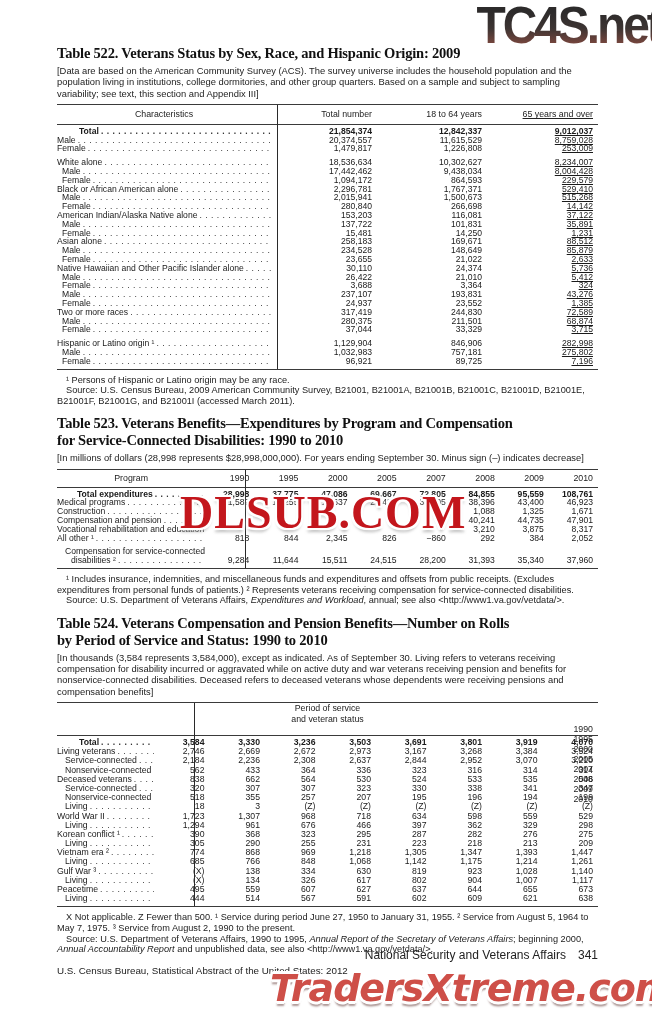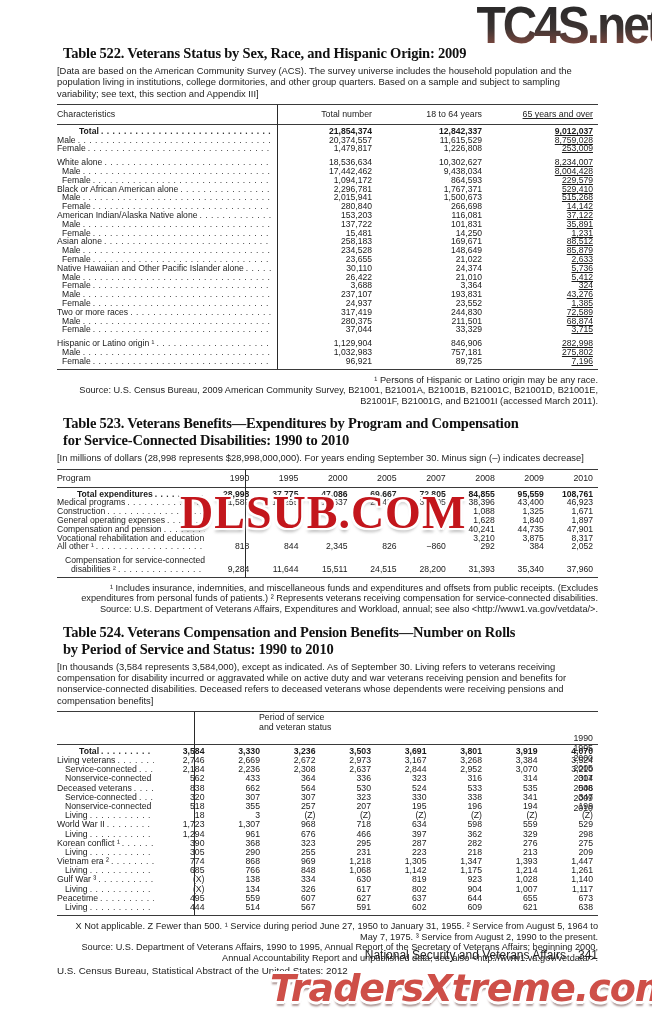--- a/index.html
+++ b/index.html
@@ -2,42 +2,42 @@
 <html><head>
 <meta charset="utf-8">
 <style>
   html,body{margin:0;padding:0;background:#fff;}
   .page{position:relative;width:652px;height:1024px;background:#fff;overflow:hidden;
         font-family:"Liberation Sans",sans-serif;color:#1a1a1a;}
   .content{position:absolute;left:57px;top:0;width:541px;}
 
   
   .ttl{font-family:"Liberation Serif",serif;font-weight:bold;color:#111;
-       font-size:14.5px;line-height:17px;letter-spacing:-0.2px;margin-left:6px;}
+       font-size:14.5px;line-height:17px;letter-spacing:-0.2px;}
   #t522-title{margin-top:45px;}
   .mt523{margin-top:9px;} .mt524{margin-top:9px;}
 
   
   .note{font-size:9.4px;line-height:11.3px;color:#222;margin-top:3px;width:539px;}
 
   
   .tablebox{position:relative;margin-top:5px;border-top:1.2px solid #3a3a3a;}
   .tb-end{border-bottom:1.8px solid #3a3a3a;}
   .thead{display:flex;align-items:center;border-bottom:1px solid #3a3a3a;font-size:8.8px;color:#222;}
   .vline{position:absolute;top:0;bottom:0;width:1px;background:#2a2a2a;}
   .trow{display:flex;align-items:baseline;}
   .trow.bold{font-weight:bold;}
   .trow.gap{margin-top:5px;}
   .tlabel{display:flex;overflow:hidden;align-items:flex-end;}
   .lbltext{white-space:nowrap;flex:0 0 auto;}
   .dots{flex:1 1 auto;overflow:hidden;white-space:nowrap;color:#333;padding-left:2px;}
   .dots::after{content:". . . . . . . . . . . . . . . . . . . . . . . . . . . . . . . . . . . . . . . . . . . . . . . . . . . . . . . . . . . . . . . .";letter-spacing:0.5px;}
   .num{text-align:right;flex:0 0 auto;}
   .hcell{text-align:right;flex:0 0 auto;}
-  .hlabel{}
+  .hlabel{text-align:center;}
 
   
   .t522 .thead{height:19px;}
   .t522 .trow{height:8.8px;line-height:8.8px;font-size:8.6px;}
   .t522 .tlabel{width:220px;}
   .t522 .hlabel{width:220px;}
   .t522 .c1{width:101px;padding-right:1px;}
   .t522 .c2{width:109px;padding-right:1px;}
   .t522 .c3{width:110px;padding-right:5px;text-decoration:underline;}
   .t522 .vline{left:220px;}
@@ -56,22 +56,22 @@
   .t524 .thead{height:30px;align-items:flex-end;padding-bottom:2px;flex-direction:column;}
   .t524 .trow{height:9.2px;line-height:9.2px;font-size:8.7px;}
   .t524 .tlabel{width:137px;}
   .t524 .hlabel{width:137px;line-height:10.5px;align-self:center;}
   .t524 .yc{width:50.5px;padding-right:5px;}
   .t524 .vline{left:137px;}
   .t524 .tbody{padding:2px 0 3px 0;}
 
   
   .fnblock{margin-top:5px;}
-  .fn{font-size:9.2px;line-height:10.6px;color:#222;text-indent:9px;margin:0;text-align:right;}
-  .fn .i{}
+  .fn{font-size:9.2px;line-height:10.6px;color:#222;text-indent:9px;margin:0;}
+  .fn .i{font-style:italic;}
 
   
   .footer{position:absolute;top:948px;left:57px;width:541px;}
   .footer-right{text-align:right;font-size:12px;color:#222;}
   .footer-right .pg{margin-left:12px;}
   .footer-credit{font-size:9.8px;color:#222;margin-top:3px;}
 
   
   .wm-tc4s{position:absolute;top:-2px;right:-8px;font-family:"Liberation Sans",sans-serif;
      font-weight:bold;font-size:47px;letter-spacing:-3px;line-height:50px;
@@ -406,34 +406,20 @@
             <div class="num yc"></div>
             <div class="num yc"></div>
             <div class="num yc"></div>
             <div class="num yc"></div>
             <div class="num yc">1,088</div>
             <div class="num yc">1,325</div>
             <div class="num yc">1,671</div>
           </div>
           <div class="trow">
             <div class="tlabel">
-              <span class="lbltext" style="padding-left: 0px;">General operating expenses</span>
-              <span class="dots"></span>
-            </div>
-            <div class="num yc"></div>
-            <div class="num yc"></div>
-            <div class="num yc"></div>
-            <div class="num yc"></div>
-            <div class="num yc"></div>
-            <div class="num yc">1,628</div>
-            <div class="num yc">1,840</div>
-            <div class="num yc">1,897</div>
-          </div>
-          <div class="trow">
-            <div class="tlabel">
               <span class="lbltext" style="padding-left: 0px;">Compensation and pension</span>
               <span class="dots"></span>
             </div>
             <div class="num yc"></div>
             <div class="num yc"></div>
             <div class="num yc"></div>
             <div class="num yc"></div>
             <div class="num yc"></div>
             <div class="num yc">40,241</div>
             <div class="num yc">44,735</div>

